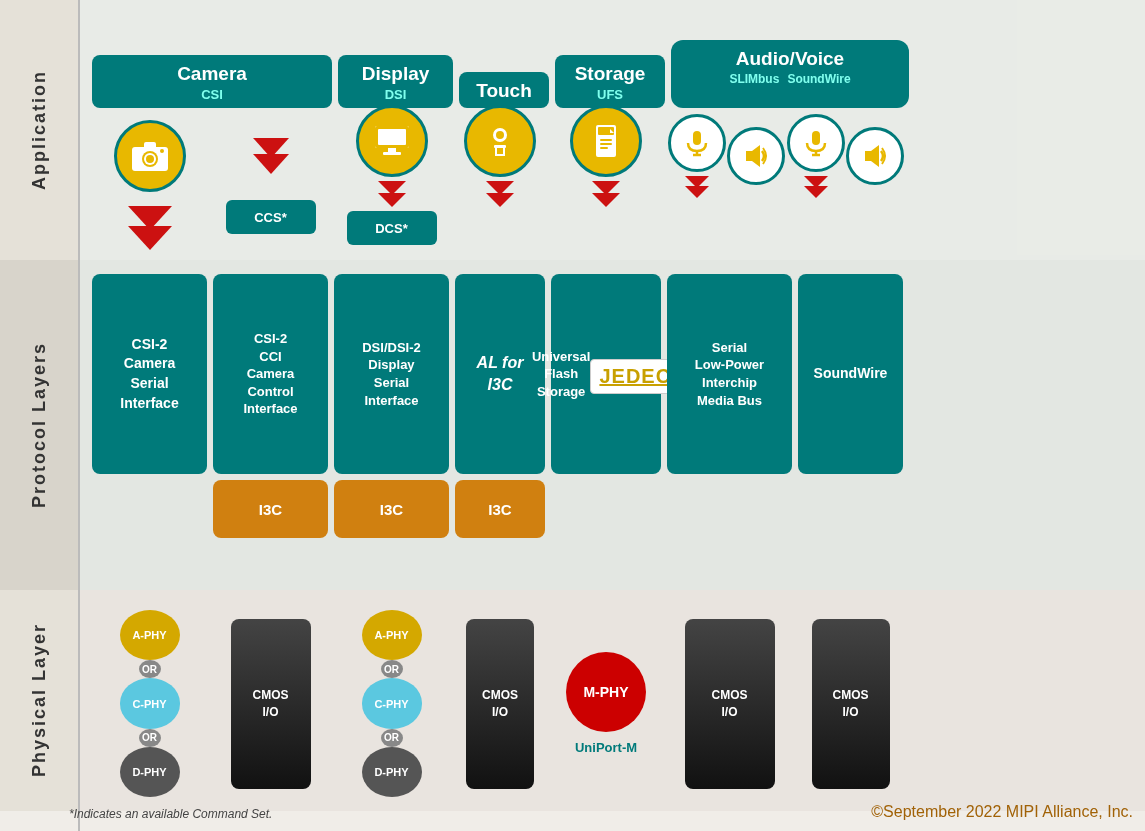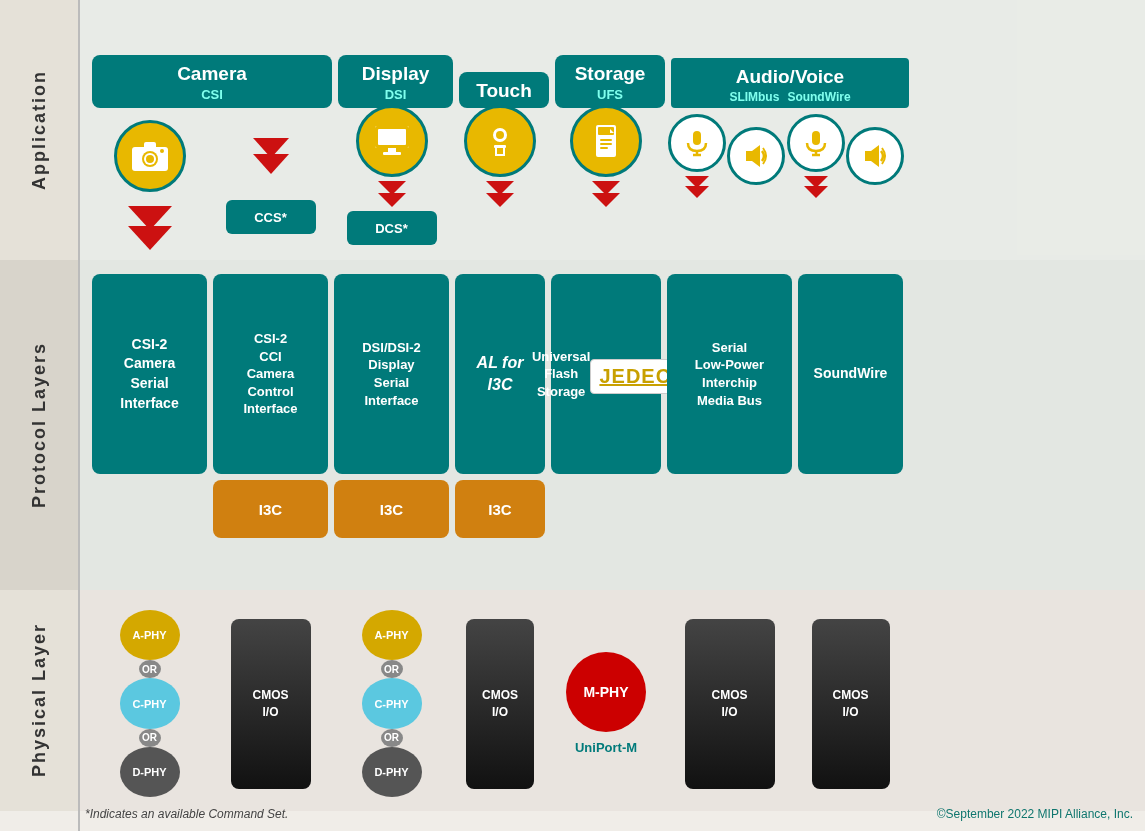--- a/index.html
+++ b/index.html
@@ -56,23 +56,23 @@
       border-radius: 8px;
       text-align: center;
       padding: 8px 6px 6px;
     }
     .teal-header .h-title { font-size: 19px; font-weight: bold; }
     .teal-header .h-sub { font-size: 13px; color: #80ffee; font-weight: bold; margin-top: 2px; }
 
     .double-header {
       background: #007a7a;
       color: white;
-      border-radius: 4px;
-      text-align: center;
-      padding: 8px 4px 4px;
+      border-radius: 12px;
+      text-align: center;
+      padding: 8px 4px 22px;
       display: flex;
       flex-direction: column;
       align-items: center;
     }
     .double-header .h-title { font-size: 19px; font-weight: bold; }
     .double-header .h-subs { display: flex; gap: 8px; margin-top: 2px; }
     .double-header .h-sub-item { font-size: 12px; color: #80ffee; font-weight: bold; }
 
     
     .icon-circ {
@@ -204,31 +204,31 @@
       width: 22px;
       height: 22px;
       display: flex;
       align-items: center;
       justify-content: center;
     }
 
     .footer-text {
       position: absolute;
       bottom: 10px;
-      left: 85px;
+      left: 69px;
       font-size: 12px;
       color: #444;
       font-style: italic;
     }
     .footer-copy {
       position: absolute;
       bottom: 10px;
       right: 12px;
-      font-size: 12px;
-      color: #0f766e;
+      font-size: 16px;
+      color: #a16207;
     }
 
     
     .bg-stripe-app {
       position: absolute;
       left: 80px;
       top: 0;
       right: 0;
       height: 260px;
       background: rgba(200,230,225,0.18);

